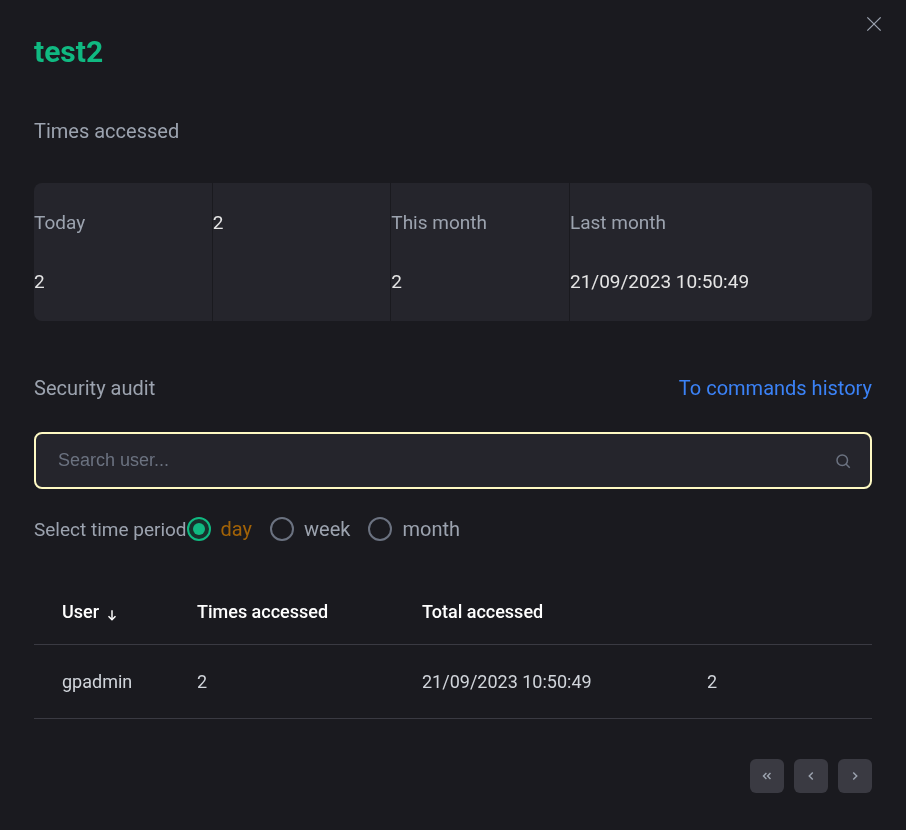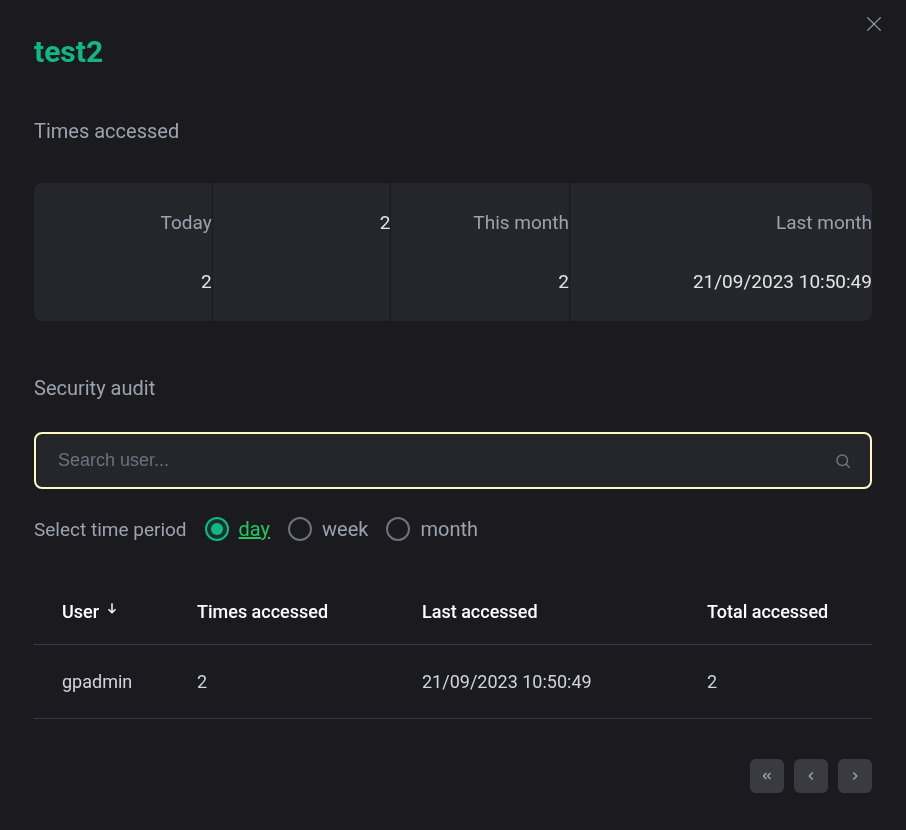--- a/index.html
+++ b/index.html
@@ -46,21 +46,21 @@
     }
     .stats-row {
       display: flex;
       background: #25252c;
       border-radius: 8px;
       margin-bottom: 55px;
     }
     .stat-card {
       flex: 1;
       padding: 28px 0;
-      text-align: right;
+      text-align: left;
       border-right: 1px solid #1a1a1f;
     }
     .stat-card:last-child {
       flex: 1.7;
       border-right: none;
     }
     .stat-label {
       color: #9ca3af;
       font-size: 19px;
       margin-bottom: 36px;
@@ -106,21 +106,20 @@
       right: 20px;
       top: 50%;
       transform: translateY(-50%);
       color: #6b7280;
       width: 18px;
       height: 18px;
     }
     .period-row {
       display: flex;
       align-items: center;
-      gap: 18px;
       margin-bottom: 60px;
     }
     .period-label {
       color: #9ca3af;
       font-size: 19px;
     }
     .radio-group {
       display: flex;
       align-items: center;
       gap: 18px;
@@ -148,37 +147,36 @@
       width: 12px;
       height: 12px;
       border-radius: 50%;
       background: #10b981;
     }
     .radio-text {
       font-size: 20px;
       color: #9ca3af;
     }
     .radio-text.selected {
-      color: #22c55e;
-      text-decoration: underline;
+      color: #a16207;
     }
     .table-wrapper {
       margin-bottom: 40px;
     }
     .table-header {
       display: flex;
       padding: 0 28px 22px 28px;
       border-bottom: 1px solid #3a3a42;
     }
     .th {
       color: #ffffff;
       font-size: 18px;
       font-weight: 500;
       display: flex;
-      align-items: flex-start;
+      align-items: flex-end;
       gap: 6px;
     }
     .col-user { flex: 0 0 135px; }
     .col-times { flex: 0 0 225px; }
     .col-last { flex: 0 0 285px; }
     .col-total { flex: 1; }
     .sort-arrow {
       width: 14px;
       height: 14px;
     }
@@ -242,20 +240,21 @@
       <div class="stat-value">2</div>
     </div>
     <div class="stat-card">
       <div class="stat-label">Last month</div>
       <div class="stat-value">21/09/2023 10:50:49</div>
     </div>
   </div>
 
   <div class="security-header">
     <h2 class="section-heading">Security audit</h2>
+    <a class="commands-link">To commands history</a>
   </div>
 
   <div class="search-wrapper">
     <input type="text" class="search-input" placeholder="Search user..." style="">
     <svg class="search-icon" viewBox="0 0 24 24" fill="none" stroke="currentColor" stroke-width="2">
       <circle cx="11" cy="11" r="7"></circle>
       <line x1="21" y1="21" x2="16" y2="16"></line>
     </svg>
   </div>
 
@@ -284,23 +283,20 @@
       <div class="th col-user">
         <span>User</span>
         <svg class="sort-arrow" viewBox="0 0 24 24" fill="none" stroke="currentColor" stroke-width="2.5">
           <line x1="12" y1="4" x2="12" y2="20"></line>
           <polyline points="6 14 12 20 18 14"></polyline>
         </svg>
       </div>
       <div class="th col-times">
         <span>Times accessed</span>
       </div>
-      <div class="th col-last">
-        <span>Last accessed</span>
-      </div>
       <div class="th col-total">
         <span>Total accessed</span>
       </div>
     </div>
     <div class="table-row">
       <div class="td col-user">gpadmin</div>
       <div class="td col-times">2</div>
       <div class="td col-last">21/09/2023 10:50:49</div>
       <div class="td col-total">2</div>
     </div>

